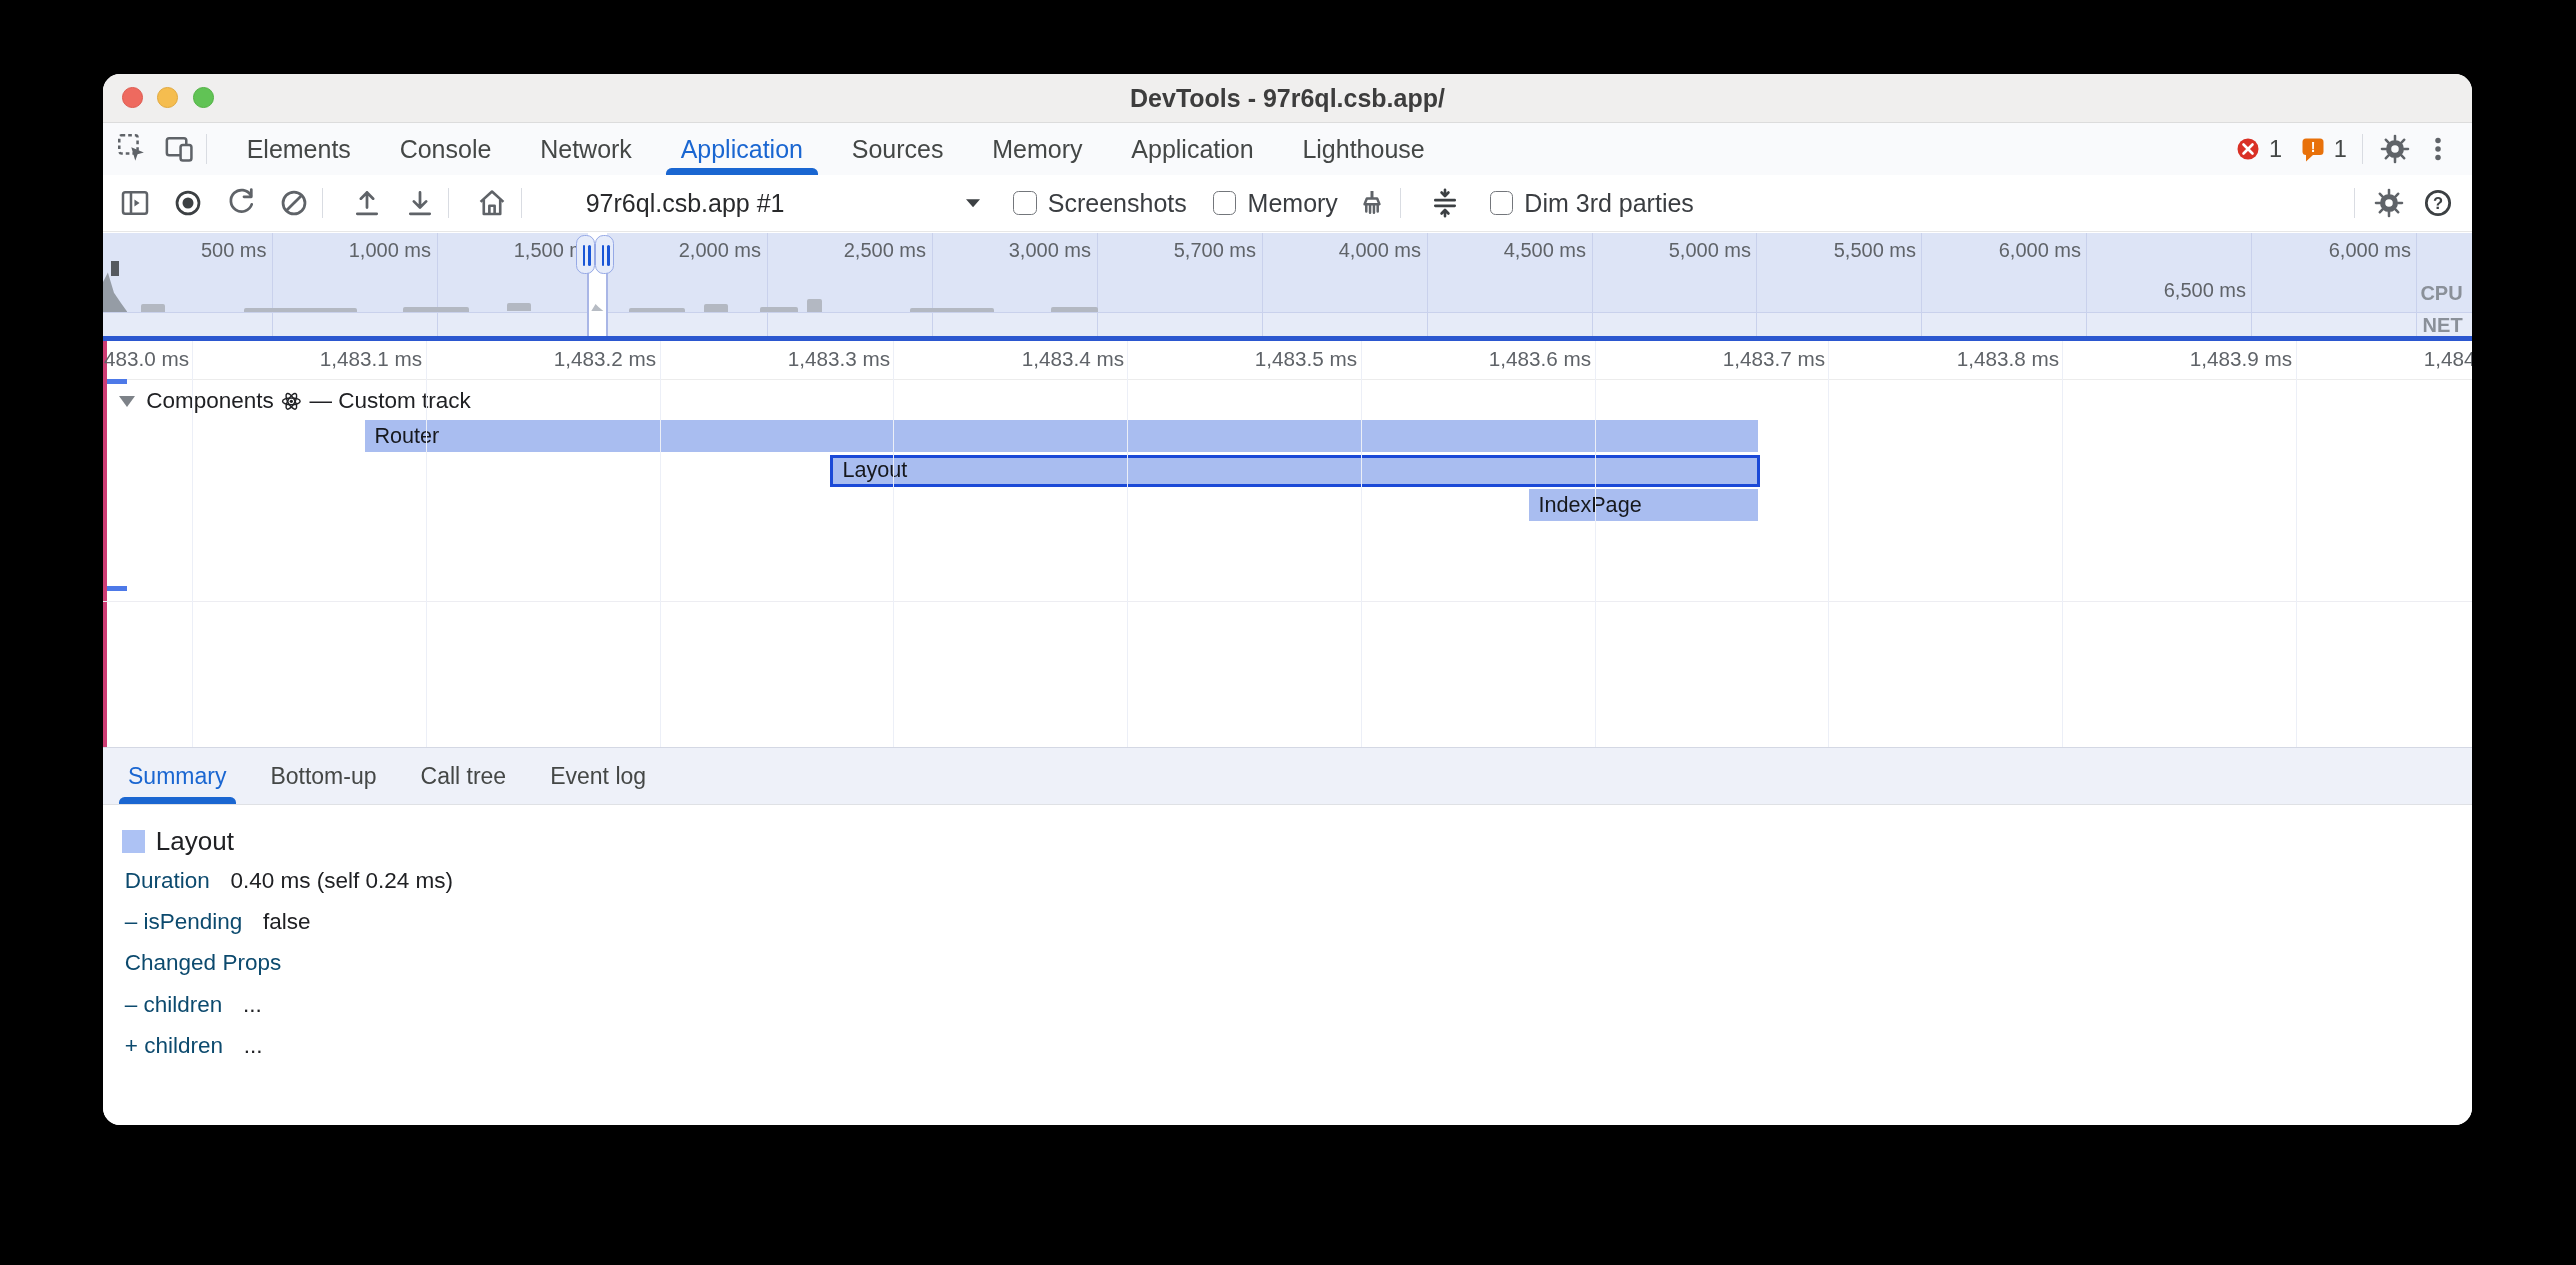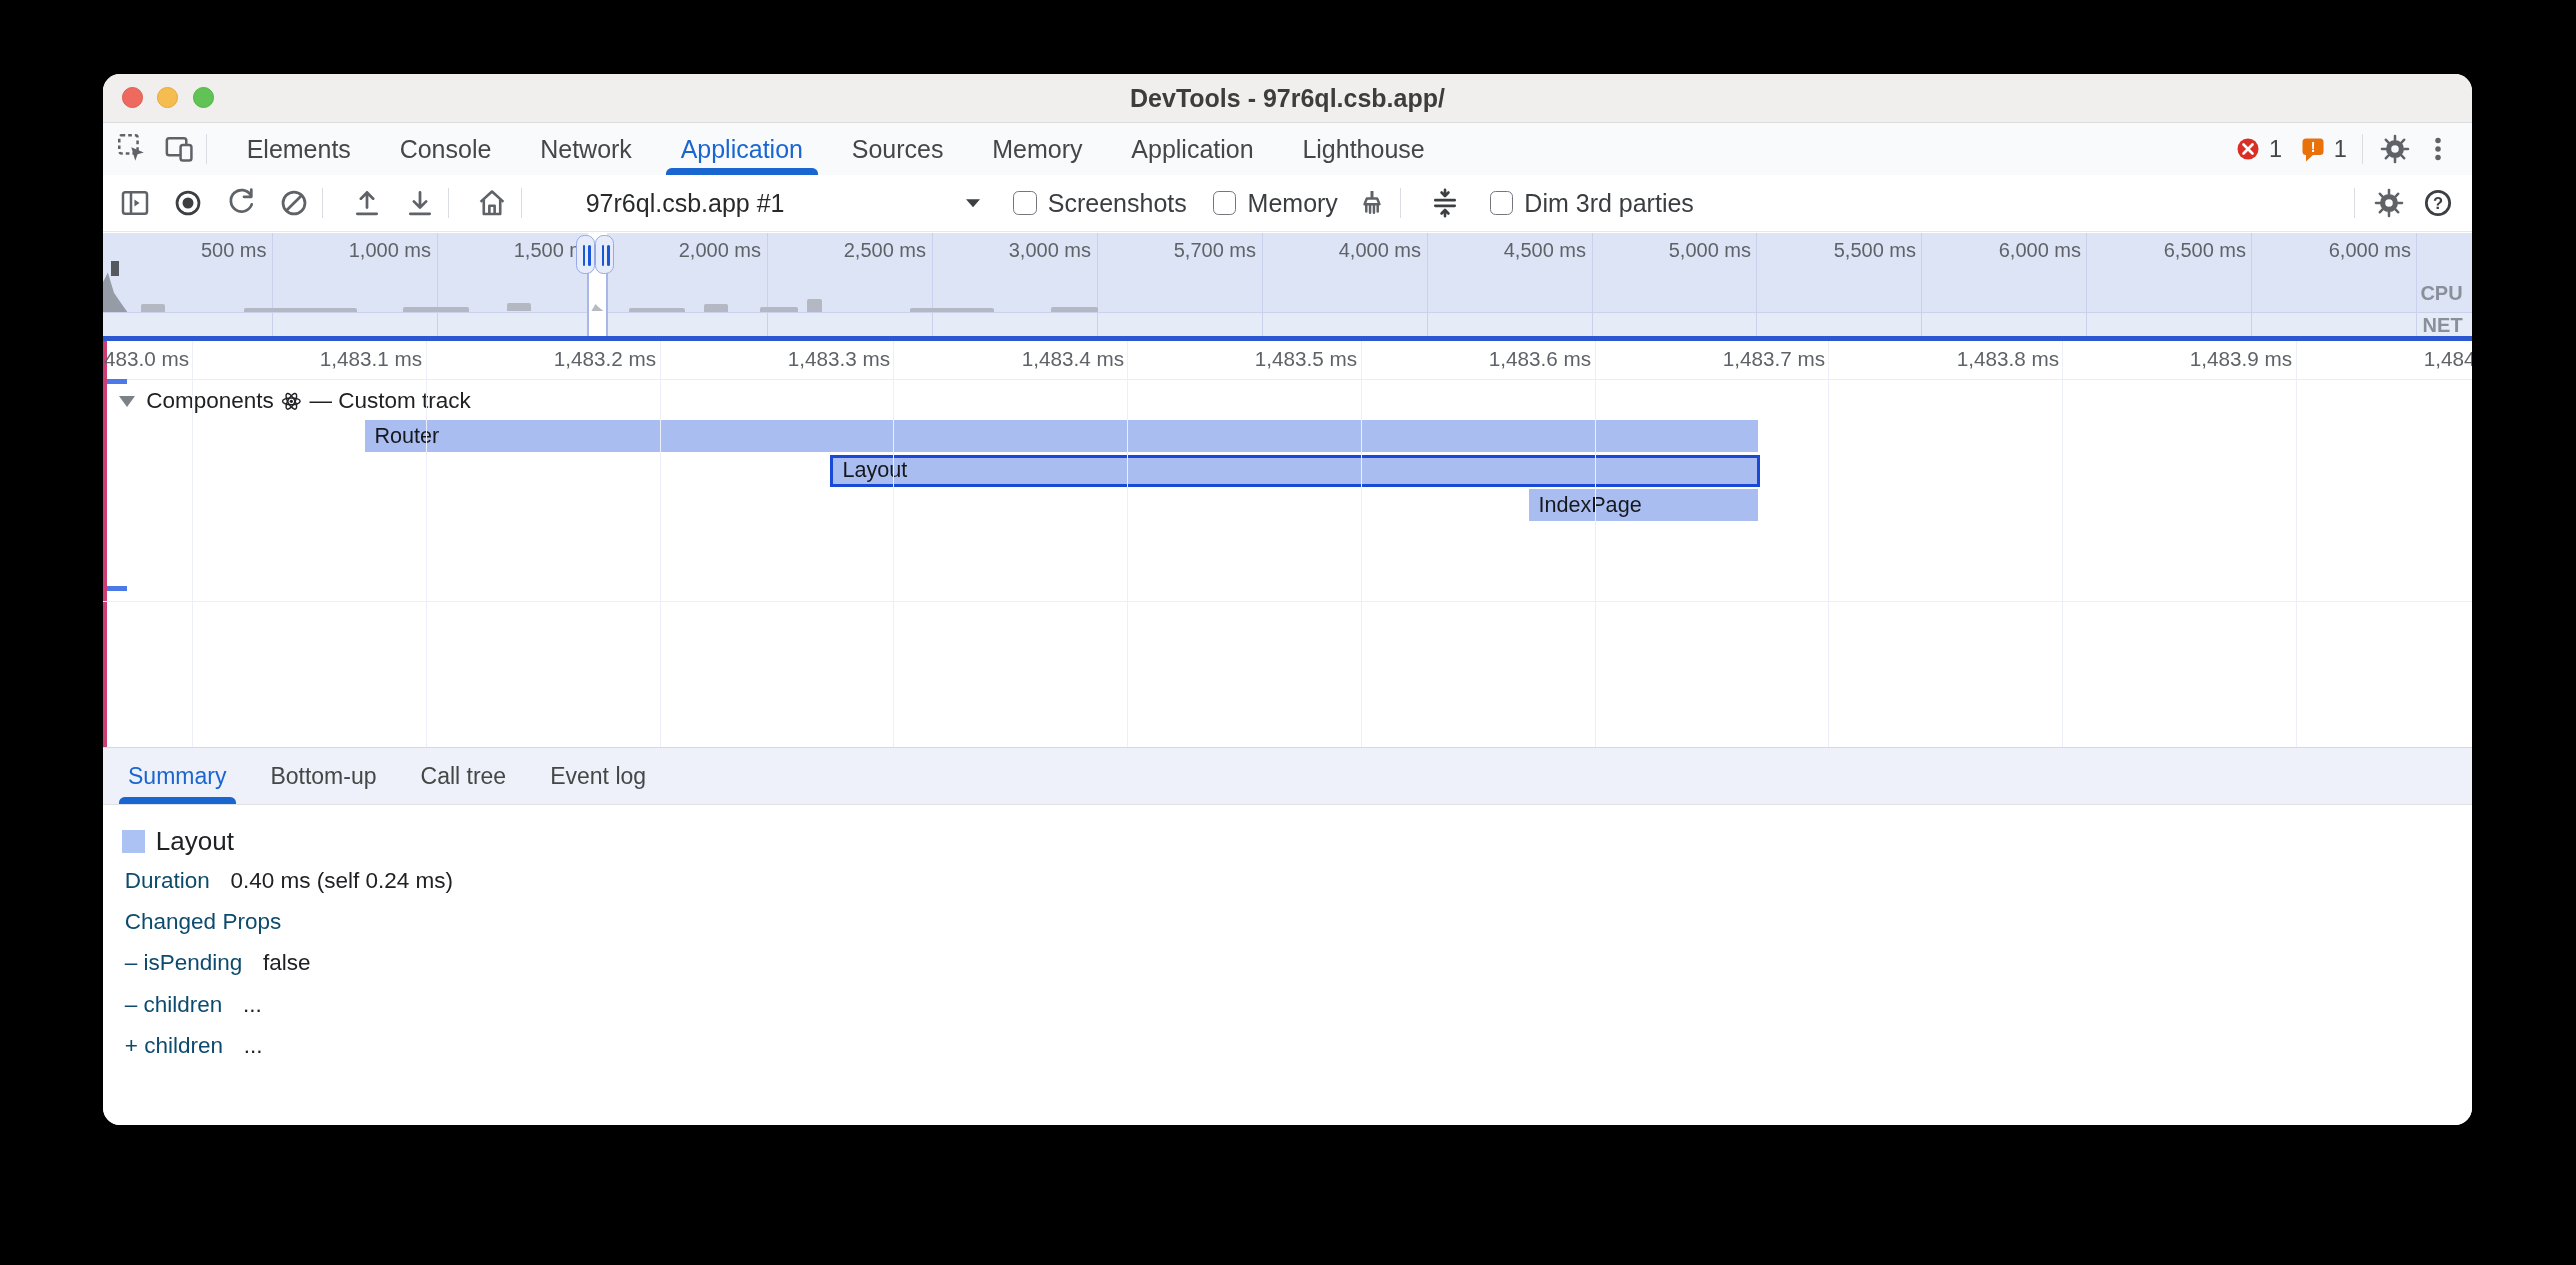--- a/index.html
+++ b/index.html
@@ -301,21 +301,21 @@
       <div class="mm-label" style="left: 1177px;">4,000 ms</div>
       <div class="mm-grid" style="left: 1489px;"></div>
       <div class="mm-label" style="left: 1342px;">4,500 ms</div>
       <div class="mm-grid" style="left: 1653px;"></div>
       <div class="mm-label" style="left: 1507px;">5,000 ms</div>
       <div class="mm-grid" style="left: 1818px;"></div>
       <div class="mm-label" style="left: 1672px;">5,500 ms</div>
       <div class="mm-grid" style="left: 1983px;"></div>
       <div class="mm-label" style="left: 1837px;">6,000 ms</div>
       <div class="mm-grid" style="left: 2148px;"></div>
-      <div class="mm-label" style="left: 2002px;">6,500 ms</div>
+      <div class="mm-label" style="left: 2002px; margin-top: 40px;">6,500 ms</div>
       <div class="mm-grid" style="left: 2313px;"></div>
       <div class="mm-label" style="left: 2167px;">6,000 ms</div>
       <div class="mm-bump" style="left: 38px; width: 24.4px; height: 7.5px; top: 71px;"></div>
       <div class="mm-bump" style="left: 141px; width: 113px; height: 3.8px; top: 75px;"></div>
       <div class="mm-bump" style="left: 300px; width: 66px; height: 4.7px; top: 74px;"></div>
       <div class="mm-bump" style="left: 404px; width: 24.4px; height: 8.4px; top: 70px;"></div>
       <div class="mm-bump" style="left: 526px; width: 56px; height: 3.8px; top: 75px;"></div>
       <div class="mm-bump" style="left: 601px; width: 24.4px; height: 7.5px; top: 71px;"></div>
       <div class="mm-bump" style="left: 657px; width: 38px; height: 4.7px; top: 74px;"></div>
       <div class="mm-bump" style="left: 704px; width: 15px; height: 13px; top: 66px;"></div>
@@ -396,25 +396,25 @@
     <div class="sum-head">
       <div class="sum-swatch"></div>
       <span class="sum-title">Layout</span>
     </div>
     <div class="sum-rows" id="sum-rows">
         <div class="sum-row">
           <span class="rl">Duration</span>
           <span class="rv">0.40 ms (self 0.24 ms)</span>
         </div>
         <div class="sum-row">
-          <span class="rl">Changed Props</span>
+          <span class="rl">– isPending</span>
+          <span class="rv">false</span>
         </div>
         <div class="sum-row">
-          <span class="rl">– isPending</span>
-          <span class="rv">false</span>
+          <span class="rl">Changed Props</span>
         </div>
         <div class="sum-row">
           <span class="rl">– children</span>
           <span class="rv">...</span>
         </div>
         <div class="sum-row">
           <span class="rl">+ children</span>
           <span class="rv">...</span>
         </div>
       </div>

